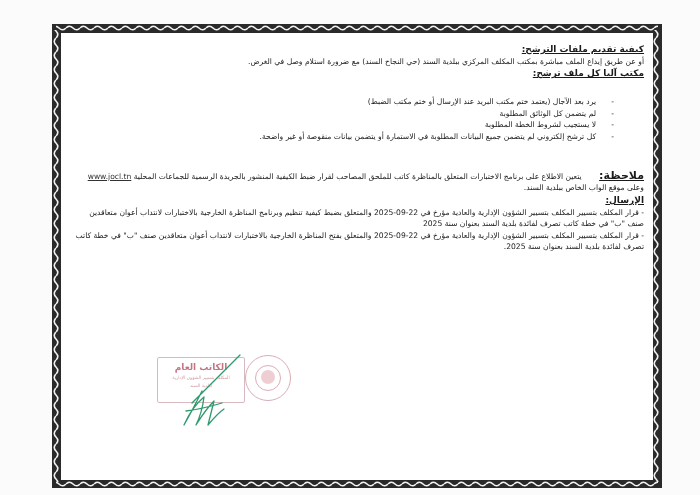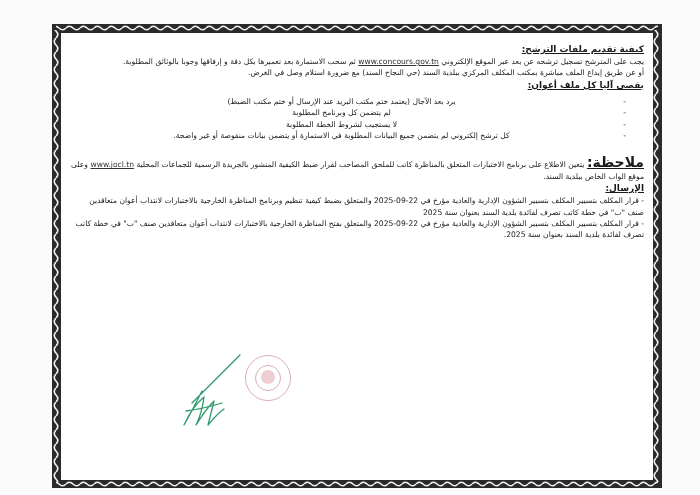--- a/index.html
+++ b/index.html
@@ -25,24 +25,24 @@
   .content {
     position:absolute; left:10px; right:9px; top:10px;
     direction:rtl; text-align:right;
     font-size:7.6px; line-height:11.4px;
   }
   .h {
     font-weight:bold; text-decoration:underline; font-size:9px; line-height:13px;
   }
   .p { margin:0; }
   .link { text-decoration:underline; direction:ltr; unicode-bidi:embed; color:#333; }
-  ul.dash { list-style:none; margin:4px; padding:0 14px 0 0;text-align:center; }
+  ul.dash { list-style:none; margin:16px; padding:0 14px 0 0; }
   ul.dash li { position:relative; padding-right:18px; }
   ul.dash li::before { content:"-"; position:absolute; right:0; }
-  .note-label { font-weight:bold; text-decoration:underline; font-size:14px; }
+  .note-label { font-weight:bold; text-decoration:underline; font-size:11px;margin-left:15px; }
   .refs { margin-top:0; }
   .stamp-area { position:absolute; left:96px; top:318px; width:140px; height:80px; }
   .stamp-box {
     position:absolute; left:0; top:6px; width:86px; height:44px;
     border:1px solid #c9a3ab; border-radius:2px;
     direction:rtl; text-align:center; color:#b0485c; opacity:0.75;
   }
   .stamp-title { font-size:9px; font-weight:bold; line-height:13px; margin-top:3px; }
   .stamp-line { font-size:4.5px; line-height:8px; color:#c07a88; }
   .seal {
@@ -76,50 +76,50 @@
     <rect x="4" y="1" width="602" height="8" fill="url(#waveH)"></rect>
     <rect x="4" y="455" width="602" height="8" fill="url(#waveH)"></rect>
     <rect x="1" y="6" width="8" height="452" fill="url(#waveV)"></rect>
     <rect x="601" y="6" width="8" height="452" fill="url(#waveV)"></rect>
   </svg>
 
   <div class="page">
     <div class="content">
 
       <div class="h">كيفية تقديم ملفات الترشح:</div>
-      <p class="p">
-        <span>يجب على المترشح تسجيل ترشحه عن بعد عبر الموقع الإلكتروني</span>
-        <span class="link">www.concours.gov.tn</span>
-        <span>ثم سحب الاستمارة بعد تعميرها بكل دقة و إرفاقها وجوبا بالوثائق المطلوبة.</span>
-      </p>
       <p class="p">أو عن طريق إيداع الملف مباشرة بمكتب المكلف المركزي ببلدية السند (حي النجاح السند) مع ضرورة استلام وصل في الغرض.</p>
 
-      <div class="h">يقصى آليا كل ملف أعوان:</div>
+      <div class="h">مكتب آليا كل ملف ترشح:</div>
       <ul class="dash">
         <li>يرد بعد الآجال (يعتمد ختم مكتب البريد عند الإرسال أو ختم مكتب الضبط)</li>
-        <li>لم يتضمن كل وبرنامج المطلوبة</li>
+        <li>لم يتضمن كل الوثائق المطلوبة</li>
         <li>لا يستجيب لشروط الخطة المطلوبة</li>
         <li>كل ترشح إلكتروني لم يتضمن جميع البيانات المطلوبة في الاستمارة أو يتضمن بيانات منقوصة أو غير واضحة.</li>
       </ul>
 
       <div style="height:12px"></div>
 
       <p class="p">
         <span class="note-label">ملاحظة:</span>
         <span>يتعين الاطلاع على برنامج الاختبارات المتعلق بالمناظرة كاتب للملحق المصاحب لقرار ضبط الكيفية المنشور بالجريدة الرسمية للجماعات المحلية</span>
         <span class="link">www.jocl.tn</span>
         <span>وعلى موقع الواب الخاص ببلدية السند.</span>
       </p>
 
       <div class="h refs">الإرسال:</div>
       <p class="p">- قرار المكلف بتسيير المكلف بتسيير الشؤون الإدارية والعادية مؤرخ في 22-09-2025 والمتعلق بضبط كيفية تنظيم وبرنامج المناظرة الخارجية بالاختبارات لانتداب أعوان متعاقدين صنف "ب" في خطة كاتب تصرف لفائدة بلدية السند بعنوان سنة 2025</p>
       <p class="p">- قرار المكلف بتسيير المكلف بتسيير الشؤون الإدارية والعادية مؤرخ في 22-09-2025 والمتعلق بفتح المناظرة الخارجية بالاختبارات لانتداب أعوان متعاقدين صنف "ب" في خطة كاتب تصرف لفائدة بلدية السند بعنوان سنة 2025.</p>
     </div>
 
     <div class="stamp-area">
+      <div class="stamp-box">
+        <div class="stamp-title">الكاتب العام</div>
+        <div class="stamp-line">المكلف بتسيير الشؤون الإدارية</div>
+        <div class="stamp-line">لبلدية السند</div>
+      </div>
       <div class="seal">
         <div class="seal-inner"></div>
         <div class="seal-emblem"></div>
       </div>
       <svg class="signature" viewBox="0 0 90 80" xmlns="http://www.w3.org/2000/svg">
         <path d="M78 4 L30 52 M40 40 Q30 60 22 74 Q30 56 42 46 Q40 62 34 74 Q44 58 52 50 Q48 66 46 74 Q56 62 62 58 M24 60 Q40 58 60 52" fill="none" stroke="#2e9a6e" stroke-width="1.3" stroke-linecap="round" stroke-linejoin="round"></path>
       </svg>
     </div>
   </div>
 </div>

